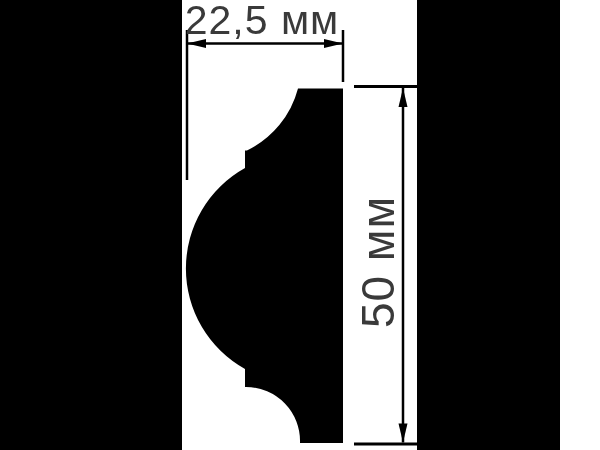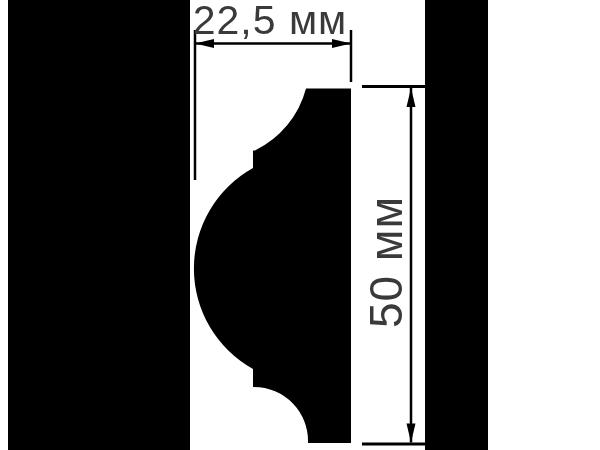--- a/index.html
+++ b/index.html
@@ -3,25 +3,24 @@
 <meta charset="utf-8">
 <style>
   html, body {
     margin: 0;
     padding: 0;
     background: #ffffff;
     font-family: "Liberation Sans", "DejaVu Sans", sans-serif;
   }
   .stage {
     position: relative;
-    width: 480px;
+    width: 560px;
     height: 450px;
     overflow: hidden;
     background: #ffffff;
-    margin-left: 8px;
   }
   .side-panel {
     position: absolute;
     top: 0;
     height: 450px;
     background: #000000;
   }
   .side-panel.left  { left: 0;     width: 182px; }
   .side-panel.right { left: 417px; width: 183px; }
   svg.drawing {

